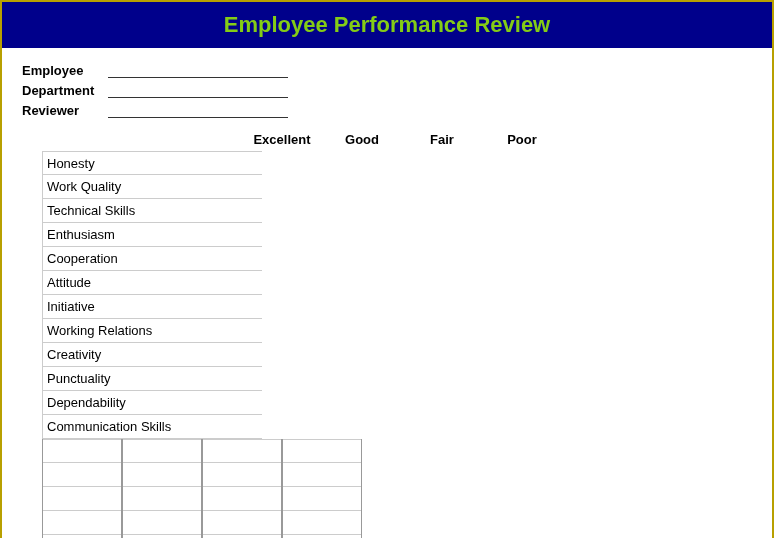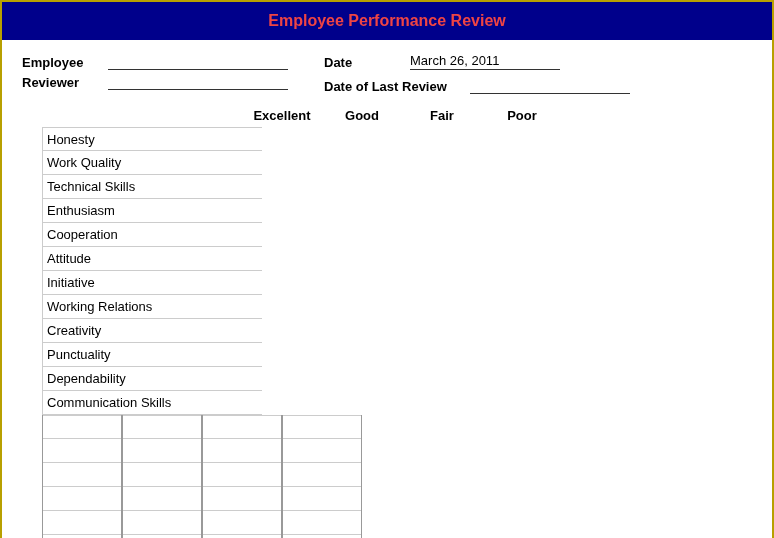--- a/index.html
+++ b/index.html
@@ -17,31 +17,32 @@
     }
     .page-container {
       width: 774px;
       min-height: 538px;
       background: #ffffff;
       border: 2px solid #b8a000;
       padding: 0;
     }
     .title-bar {
       background: #00008B;
-      color: #ef4444;
+      color: #84cc16;
       text-align: center;
       padding: 10px 0;
-      font-size: 16px;
+      font-size: 22px;
       font-weight: bold;
     }
     .form-area {
       padding: 14px 20px 10px 20px;
     }
     .fields-row {
       display: flex;
+      justify-content: space-between;
       margin-bottom: 4px;
       gap: 36px;
     }
     .fields-left {
       display: flex;
       flex-direction: column;
       gap: 4px;
     }
     .fields-right {
       display: flex;
@@ -151,34 +152,26 @@
   </div>
 
   <div class="form-area">
     <div class="fields-row">
       <div class="fields-left">
         <div class="field-line">
           <span class="field-label">Employee</span>
           <span class="field-underline"></span>
         </div>
         <div class="field-line">
+          <span class="field-label">Department</span>
+          <span class="field-underline"></span>
+        </div>
+        <div class="field-line">
           <span class="field-label">Reviewer</span>
           <span class="field-underline"></span>
-        </div>
-      </div>
-      <div class="fields-right">
-        <div class="date-line">
-          <span class="field-label">Date</span>
-          <span class="field-underline-short" style="font-size:13px; display:flex; align-items:flex-end; padding-bottom:1px;">
-            <span>March 26, 2011</span>
-          </span>
-        </div>
-        <div class="date-last-review-line">
-          <span class="field-label" style="min-width:140px;">Date of Last Review</span>
-          <span class="field-underline" style="width:160px;"></span>
         </div>
       </div>
     </div>
   </div>
 
   <div class="ratings-section">
     <div class="ratings-header">
       <div class="rating-col-header">Excellent</div>
       <div class="rating-col-header">Good</div>
       <div class="rating-col-header">Fair</div>

